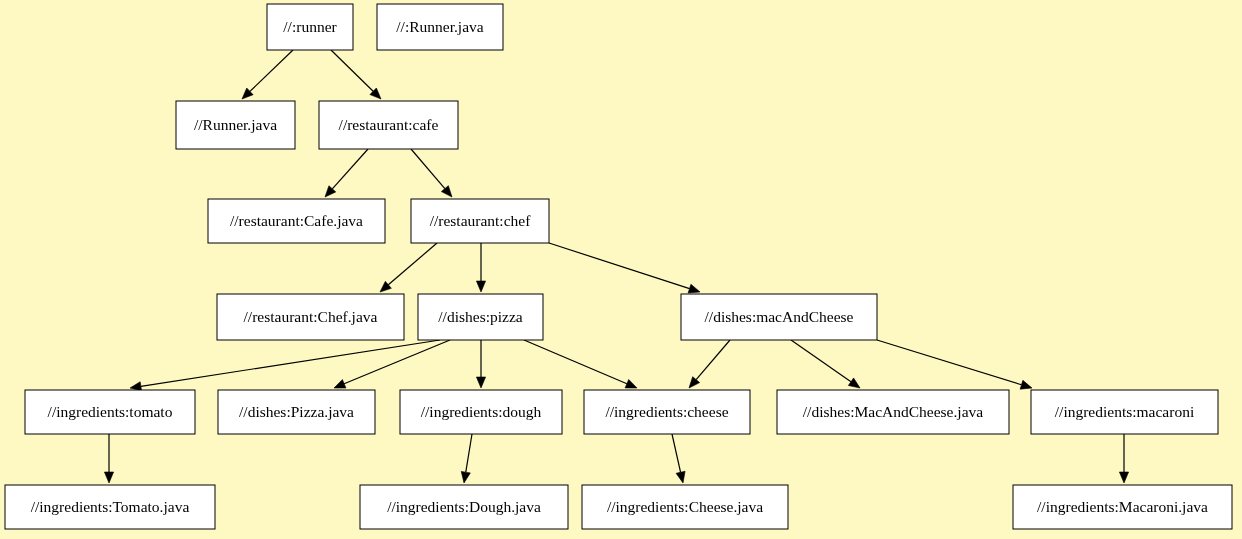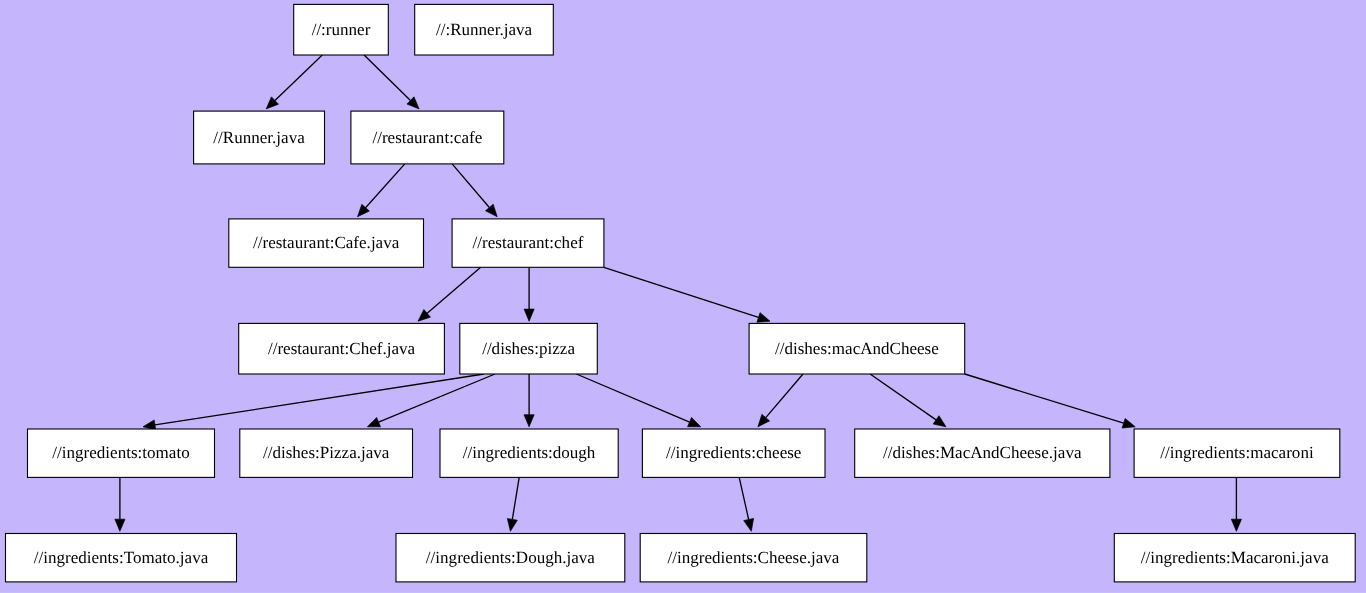--- a/index.html
+++ b/index.html
@@ -4,21 +4,21 @@
 <style>
   html, body {
     margin: 0;
     padding: 0;
     background: #ffffff;
   }
   #graph-root {
     position: relative;
     width: 1242px;
     height: 539px;
-    background: #c4b5fd;
+    background: #fef9c3;
     overflow: hidden;
     font-family: "Liberation Serif", "DejaVu Serif", serif;
   }
   svg#graph-canvas {
     display: block;
     width: 1242px;
     height: 539px;
   }
   .node-box {
     fill: #ffffff;

